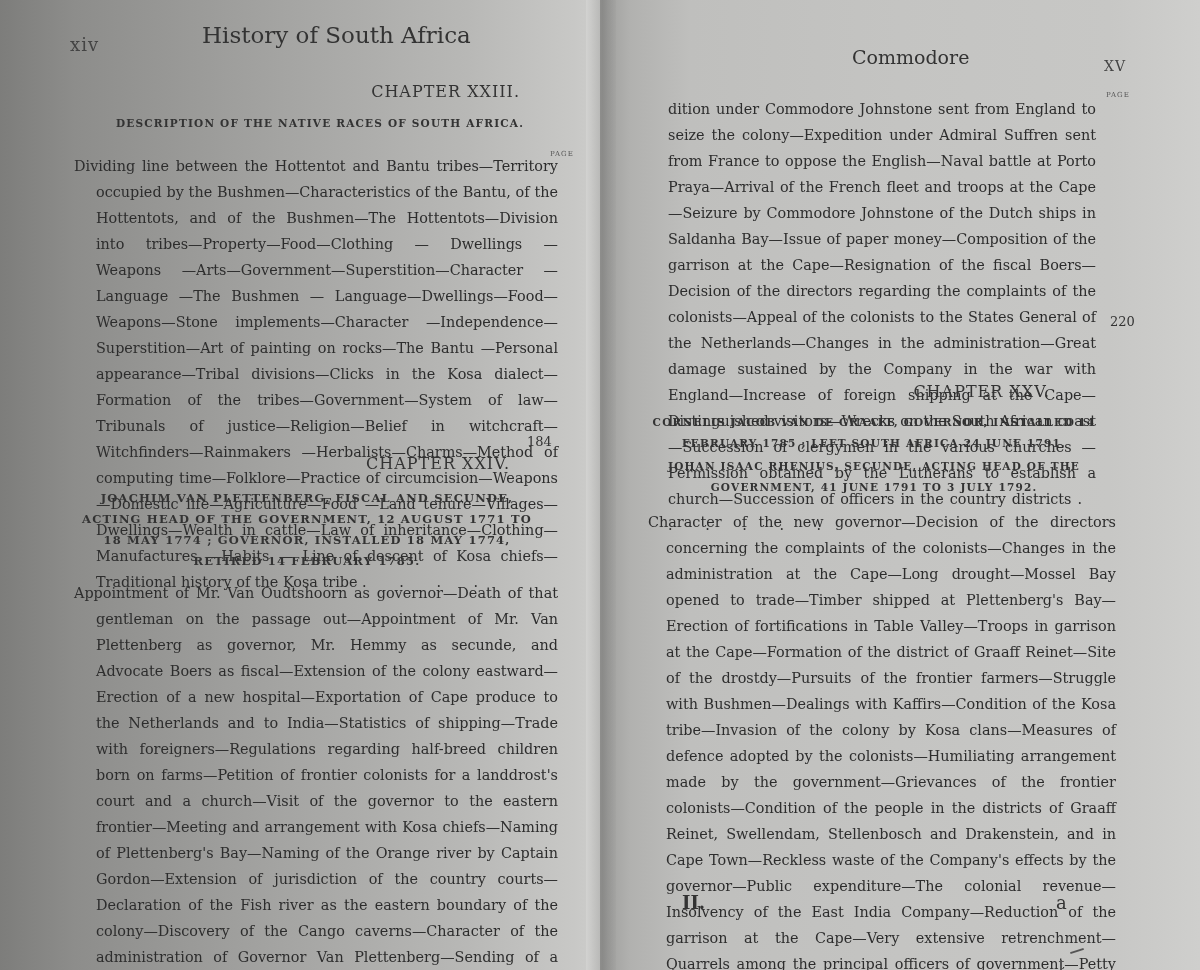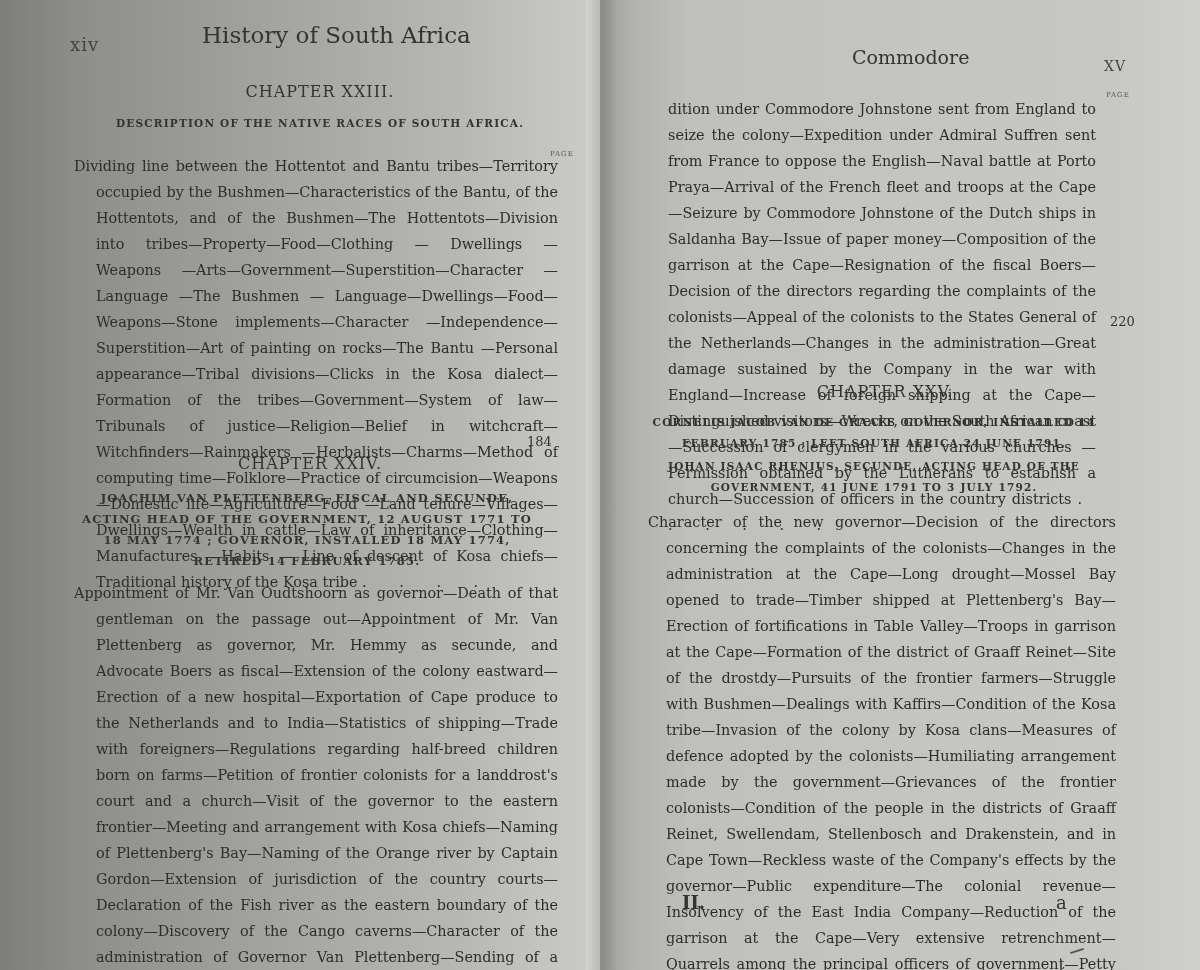--- a/index.html
+++ b/index.html
@@ -25,21 +25,21 @@
   }
   .running-head {
     position: absolute; font-size: 22px; color: #333;
   }
   .folio { position: absolute; font-size: 18px; color: #444; letter-spacing: 1px; }
   .page-label {
     position: absolute; font-size: 7px; letter-spacing: 1px; color: #555;
     font-family: "DejaVu Serif", serif;
   }
   .chapter-title {
-    position: absolute; font-size: 16px; letter-spacing: 1px; text-align: center; color: #333;
+    position: absolute; font-size: 16px; letter-spacing: 1px; text-align: right; color: #333;
   }
   .subhead {
     position: absolute; font-size: 11.5px; letter-spacing: 1.2px; color: #333;
     text-align: center; line-height: 21px; font-variant: small-caps;
     font-weight: bold;
   }
   .toc-para {
     position: absolute; font-size: 14.4px; line-height: 26px;
     text-align: justify; text-indent: -22px; padding-left: 22px; color: #2d2d2d;
     hyphens: manual;

